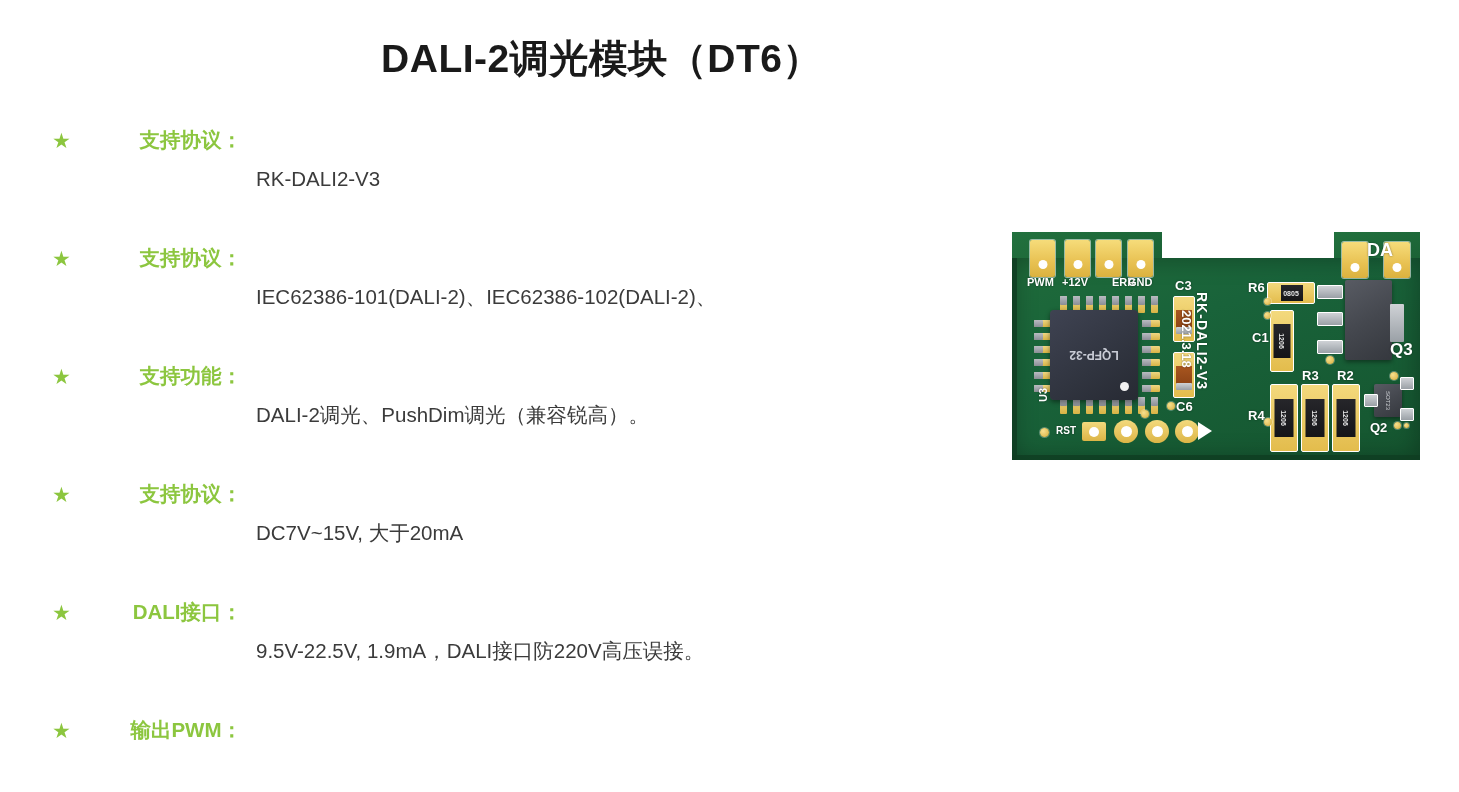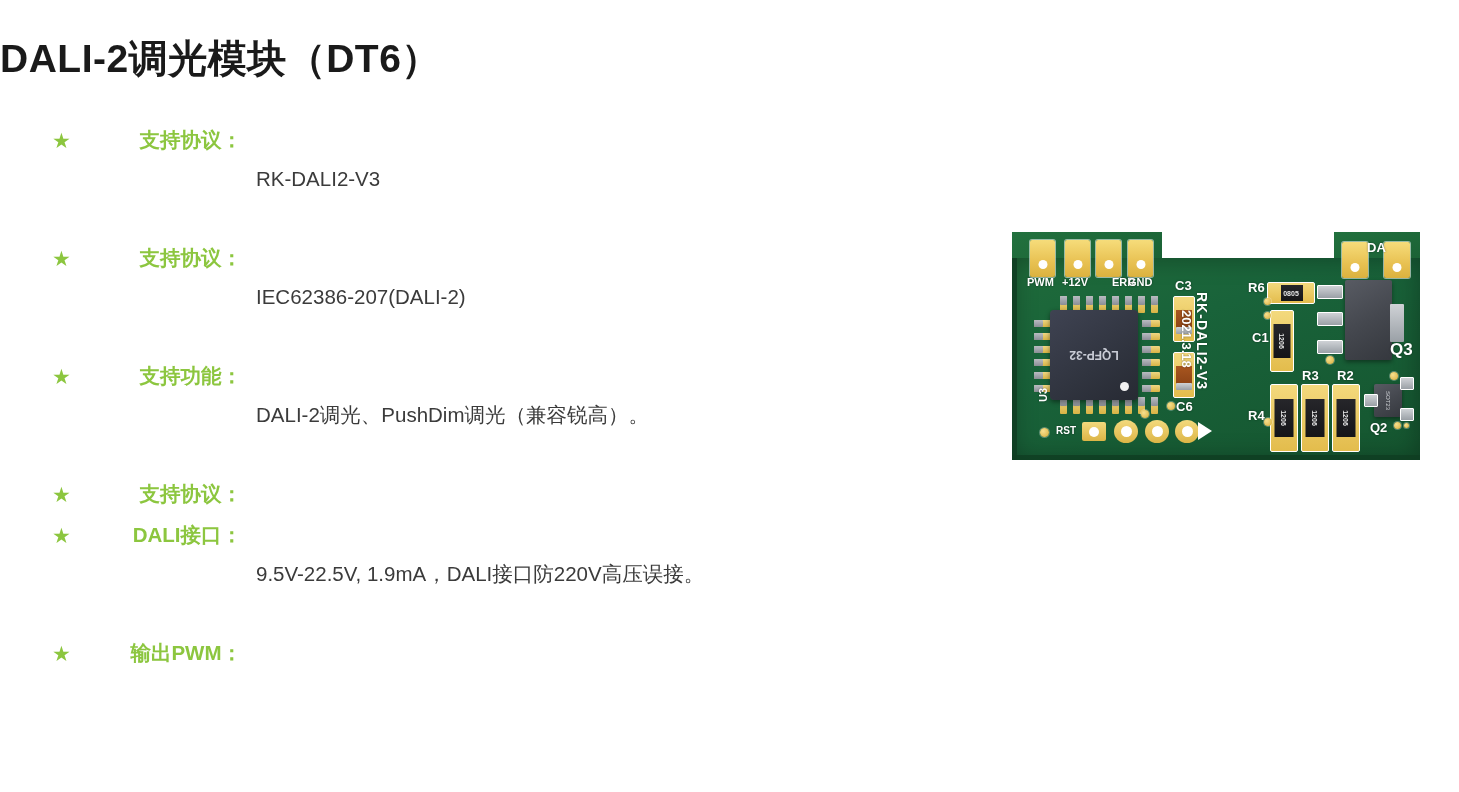--- a/index.html
+++ b/index.html
@@ -8,20 +8,21 @@
     background:#ffffff;
     font-family:"Liberation Sans","DejaVu Sans",sans-serif;
     overflow:hidden;
     position:relative;
   }
   .page{position:relative;width:1459px;height:792px;}
 
   
   .title{
     position:absolute;left:0;top:32px;width:1203px;
+    text-align:center;
     font-size:39px;font-weight:bold;color:#1a1a1a;
     letter-spacing:0.5px;
   }
 
   
   .spec-list{
     position:absolute;left:52px;top:126px;width:920px;
   }
   .spec-row{
     display:flex;align-items:flex-start;
@@ -186,35 +187,38 @@
       <div class="label-cell">支持协议：</div>
       <div class="value-cell">
         <span class="ln">RK-DALI2-V3</span>
       </div>
     </div>
 
     <div class="spec-row">
       <div class="star-cell">★</div>
       <div class="label-cell">支持协议：</div>
       <div class="value-cell">
-        <span class="ln">IEC62386-207(DALI-2)</span>
+        <span class="ln">IEC62386-101(DALI-2)、IEC62386-102(DALI-2)、</span>
       </div>
     </div>
 
     <div class="spec-row">
       <div class="star-cell">★</div>
       <div class="label-cell">支持功能：</div>
       <div class="value-cell">
         <span class="ln">DALI-2调光、PushDim调光（兼容锐高）。</span>
       </div>
     </div>
 
     <div class="spec-row">
       <div class="star-cell">★</div>
       <div class="label-cell">支持协议：</div>
+      <div class="value-cell">
+        <span class="ln">DC7V~15V, 大于20mA</span>
+      </div>
     </div>
 
     <div class="spec-row">
       <div class="star-cell">★</div>
       <div class="label-cell">DALI接口：</div>
       <div class="value-cell">
         <span class="ln">9.5V-22.5V, 1.9mA，DALI接口防220V高压误接。</span>
       </div>
     </div>
 
@@ -255,21 +259,21 @@
       <div class="silk" style="left:50px;top:44px;">+12V</div>
       <div class="silk" style="left:100px;top:44px;">ERR</div>
       <div class="silk" style="left:116px;top:44px;">GND</div>
 
       <div class="pad" style="left:330px;top:10px;width:26px;height:36px;">
           <span class="hole" style="top:21px;"></span>
         </div>
       <div class="pad" style="left:372px;top:10px;width:26px;height:36px;">
           <span class="hole" style="top:21px;"></span>
         </div>
-      <div class="silk" style="left:355px;top:8px;font-size:13px;text-align:center;">DA</div>
+      <div class="silk" style="left:355px;top:8px;font-size:18px;text-align:center;">DA</div>
 
       <div class="leg" style="left:48px;top:64px;width:7px;height:17px;">
           <i class="metal"></i>
         </div>
       <div class="leg" style="left:61px;top:64px;width:7px;height:17px;">
           <i class="metal"></i>
         </div>
       <div class="leg" style="left:74px;top:64px;width:7px;height:17px;">
           <i class="metal"></i>
         </div>

